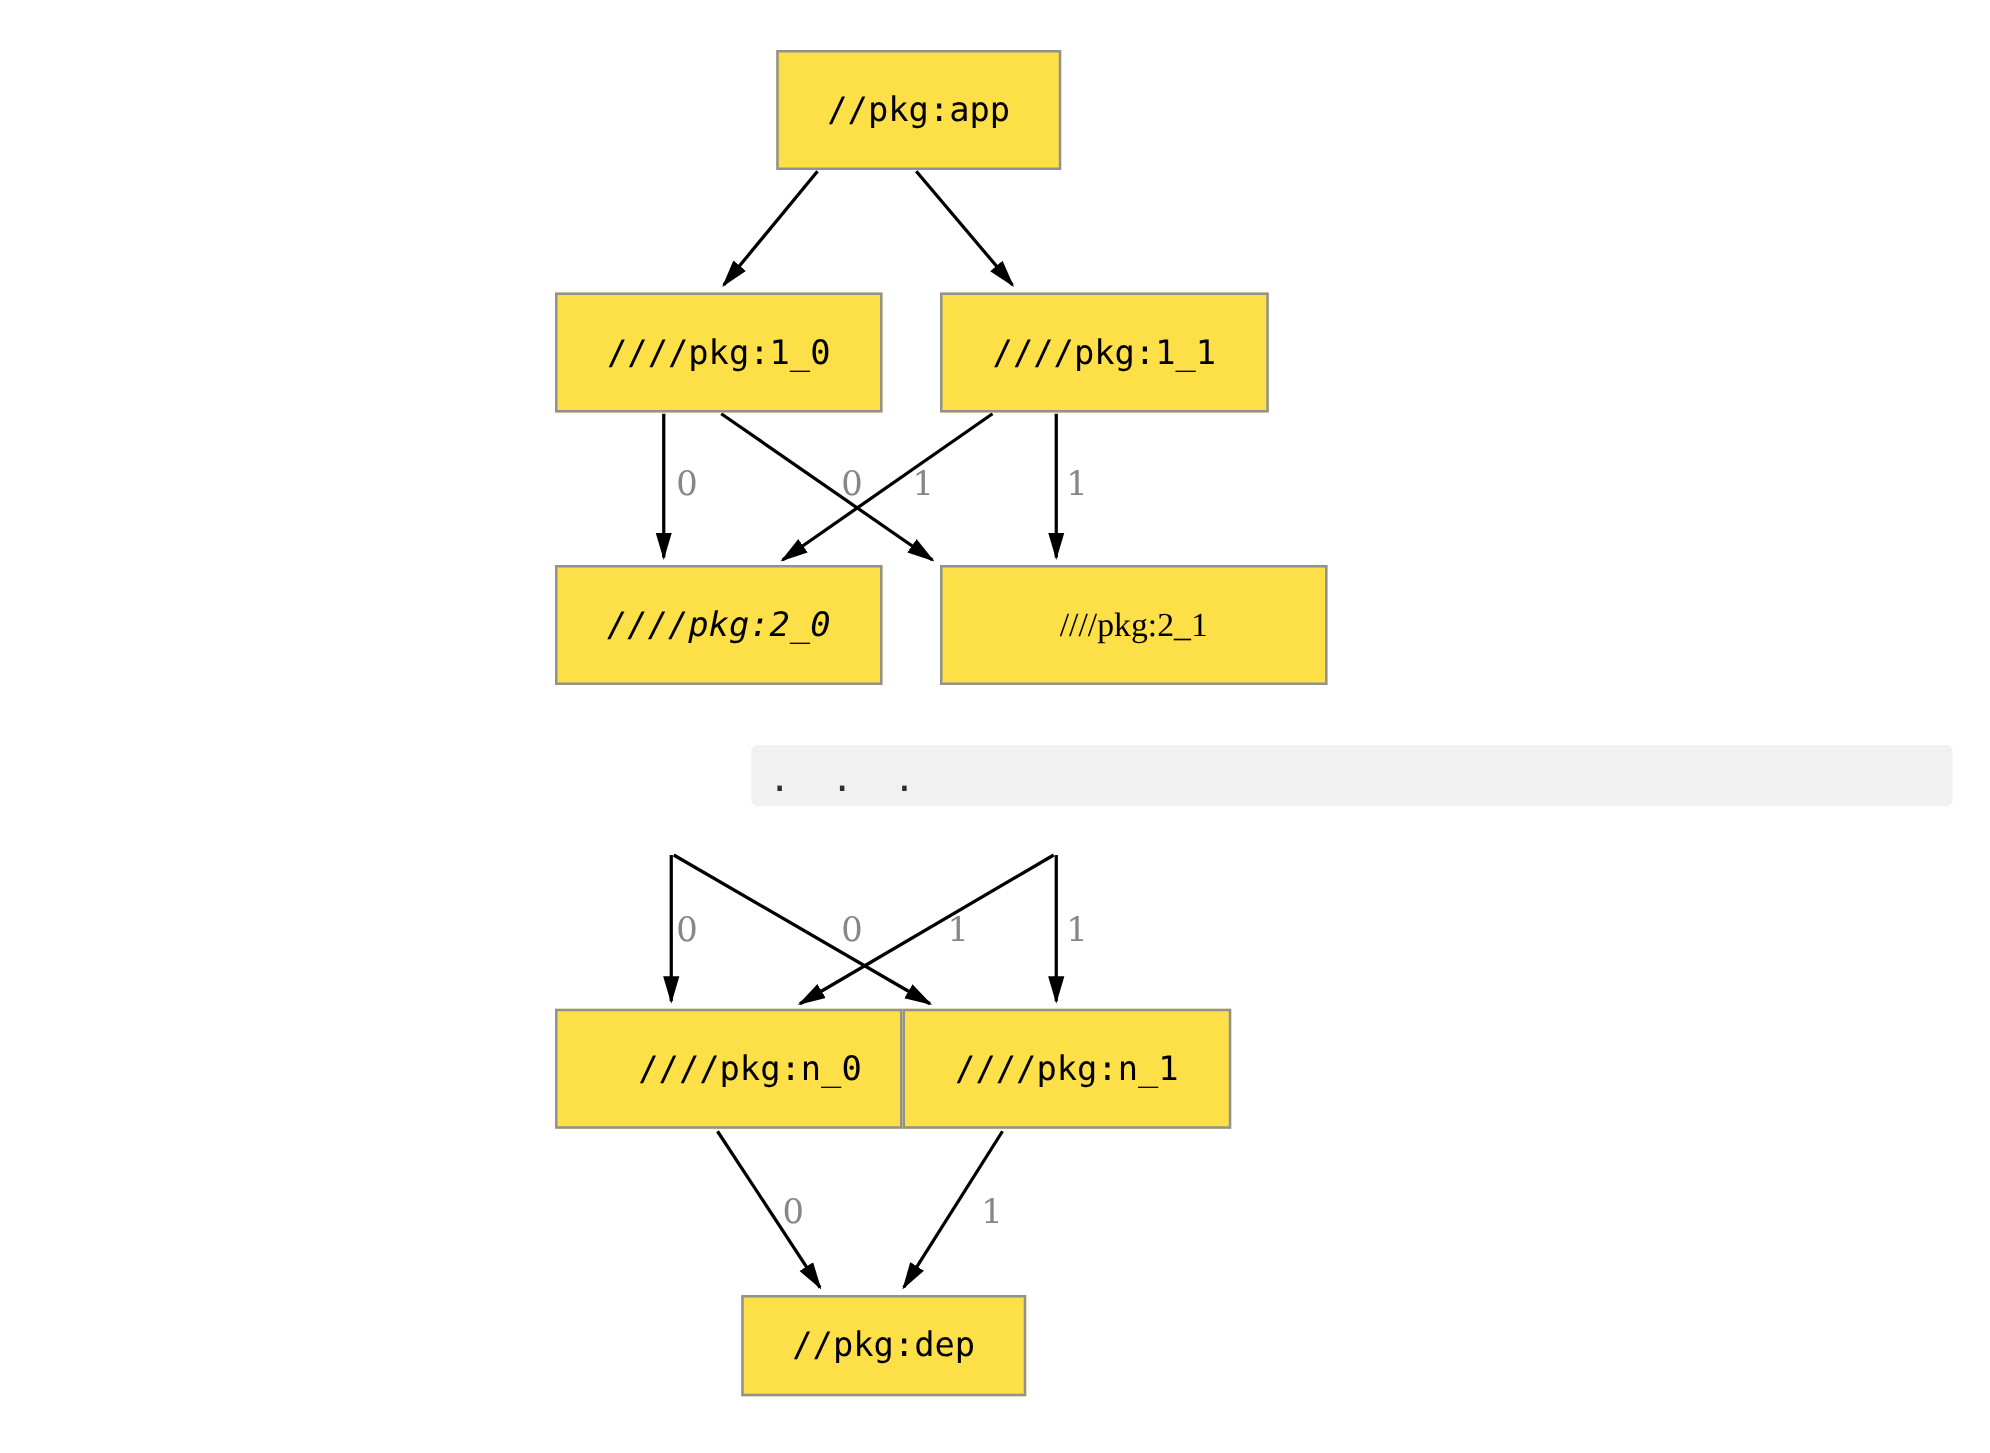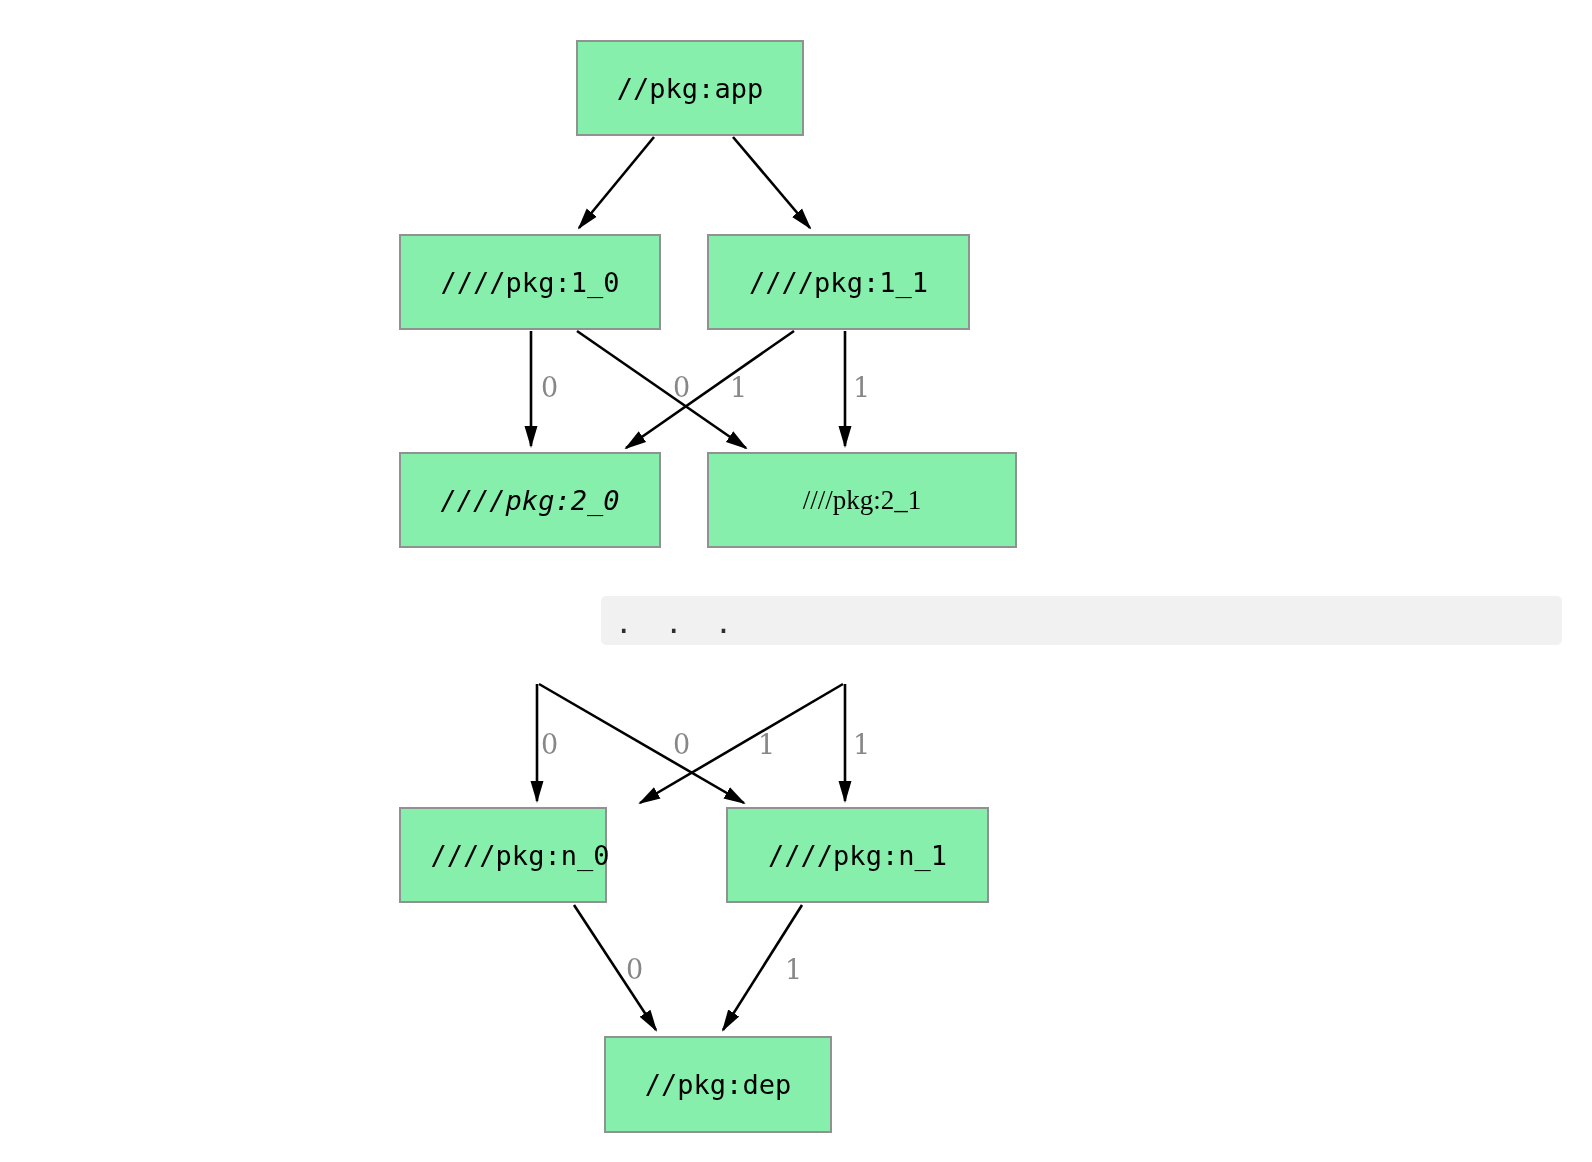--- a/index.html
+++ b/index.html
@@ -12,39 +12,40 @@
     font-family: "Liberation Sans", sans-serif;
   }
   #edges {
     position: absolute;
     left: 0; top: 0;
     width: 1592px; height: 1162px;
   }
   .node {
     position: absolute;
     box-sizing: border-box;
-    background: #86efac;
+    background: #fde047;
     border: 2px solid #8F9290;
     display: flex;
     align-items: center;
     justify-content: center;
     font-family: "DejaVu Sans Mono", "Liberation Mono", monospace;
     font-size: 27px;
     letter-spacing: 0px;
     color: #000000;
     white-space: pre;
+    margin-left: 45px;
   }
   .node-app  { left: 576px; top:   40px; width: 228px; height: 96px; }
   .node-1_0  { left: 399px; top:  234px; width: 262px; height: 96px; }
   .node-1_1  { left: 707px; top:  234px; width: 263px; height: 96px; text-align: center; }
   .node-2_0  { left: 399px; top:  452px; width: 262px; height: 96px; font-style: italic; }
   .node-2_1  { left: 707px; top:  452px; width: 310px; height: 96px; font-family: Liberation Serif, serif; }
-  .node-n_0  { left: 399px; top:  807px; width: 208px; height: 96px; padding-left: 34px; }
-  .node-n_1  { left: 726px; top:  807px; width: 263px; height: 96px; }
-  .node-dep  { left: 604px; top: 1036px; width: 228px; height: 97px; }
+  .node-n_0  { left: 399px; top:  807px; width: 278px; height: 96px; padding-left: 34px; }
+  .node-n_1  { left: 677px; top:  807px; width: 263px; height: 96px; }
+  .node-dep  { left: 548px; top: 1036px; width: 228px; height: 81px; }
 
   .edge-label {
     position: absolute;
     font-family: "DejaVu Serif", "Liberation Serif", serif;
     font-size: 27px;
     line-height: 1;
     color: #878787;
   }
   .el-a { left: 541px; top: 374px; }
   .el-b { left: 673px; top: 374px; }

